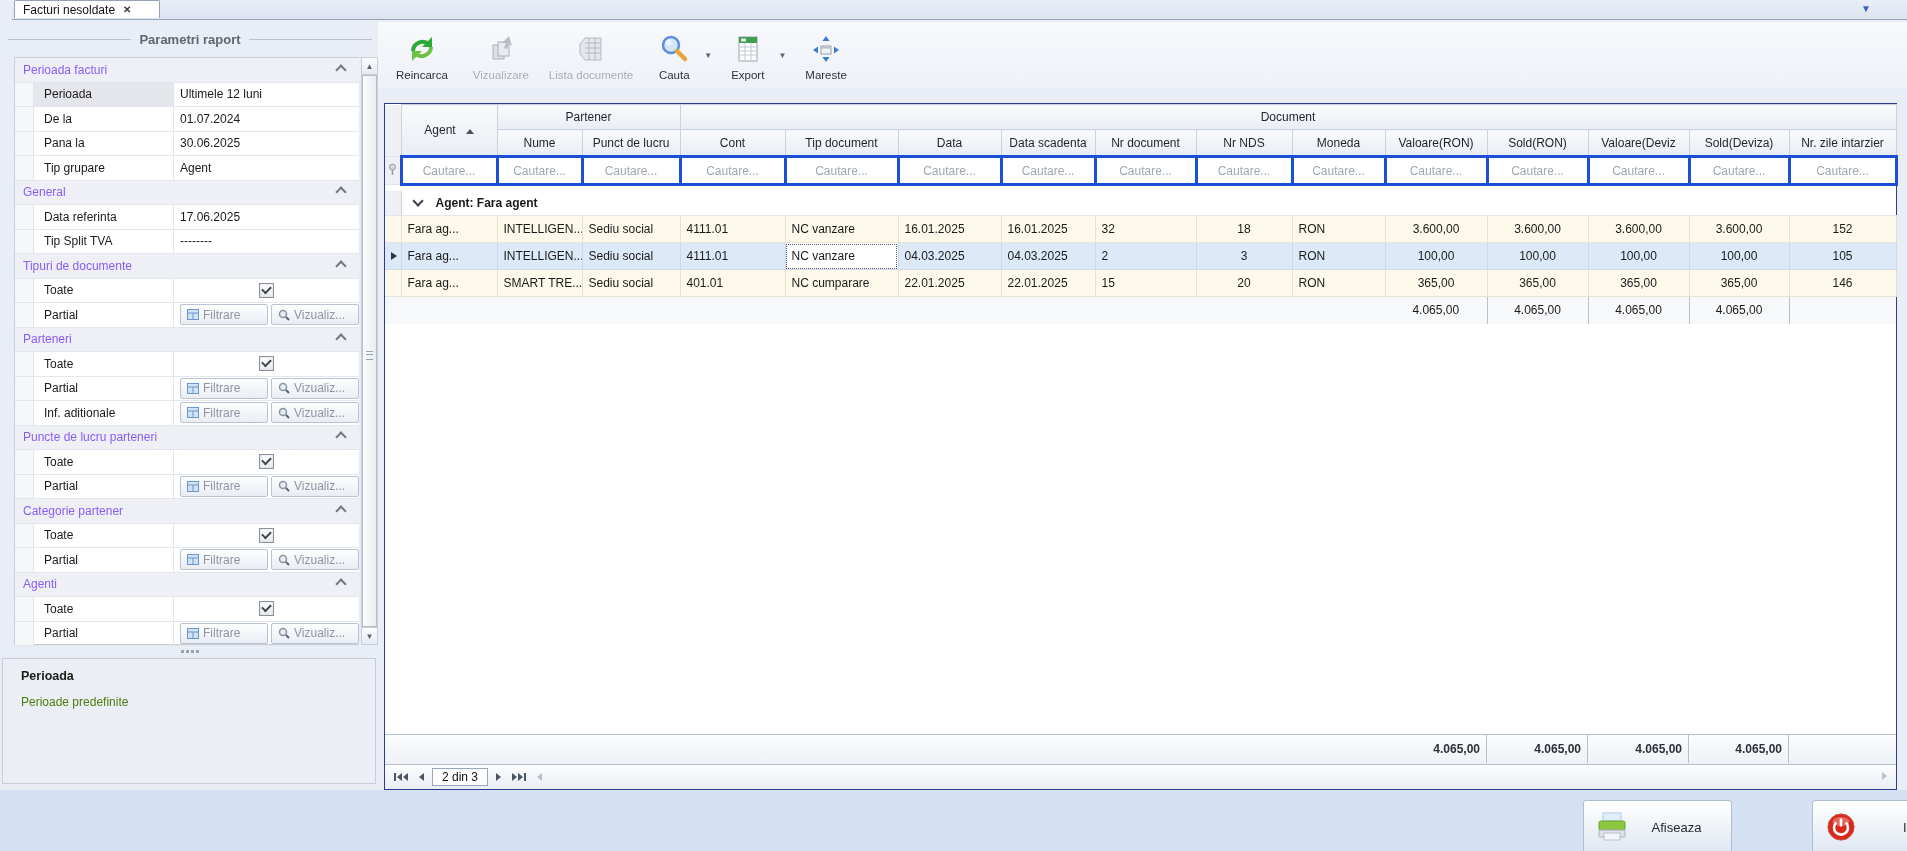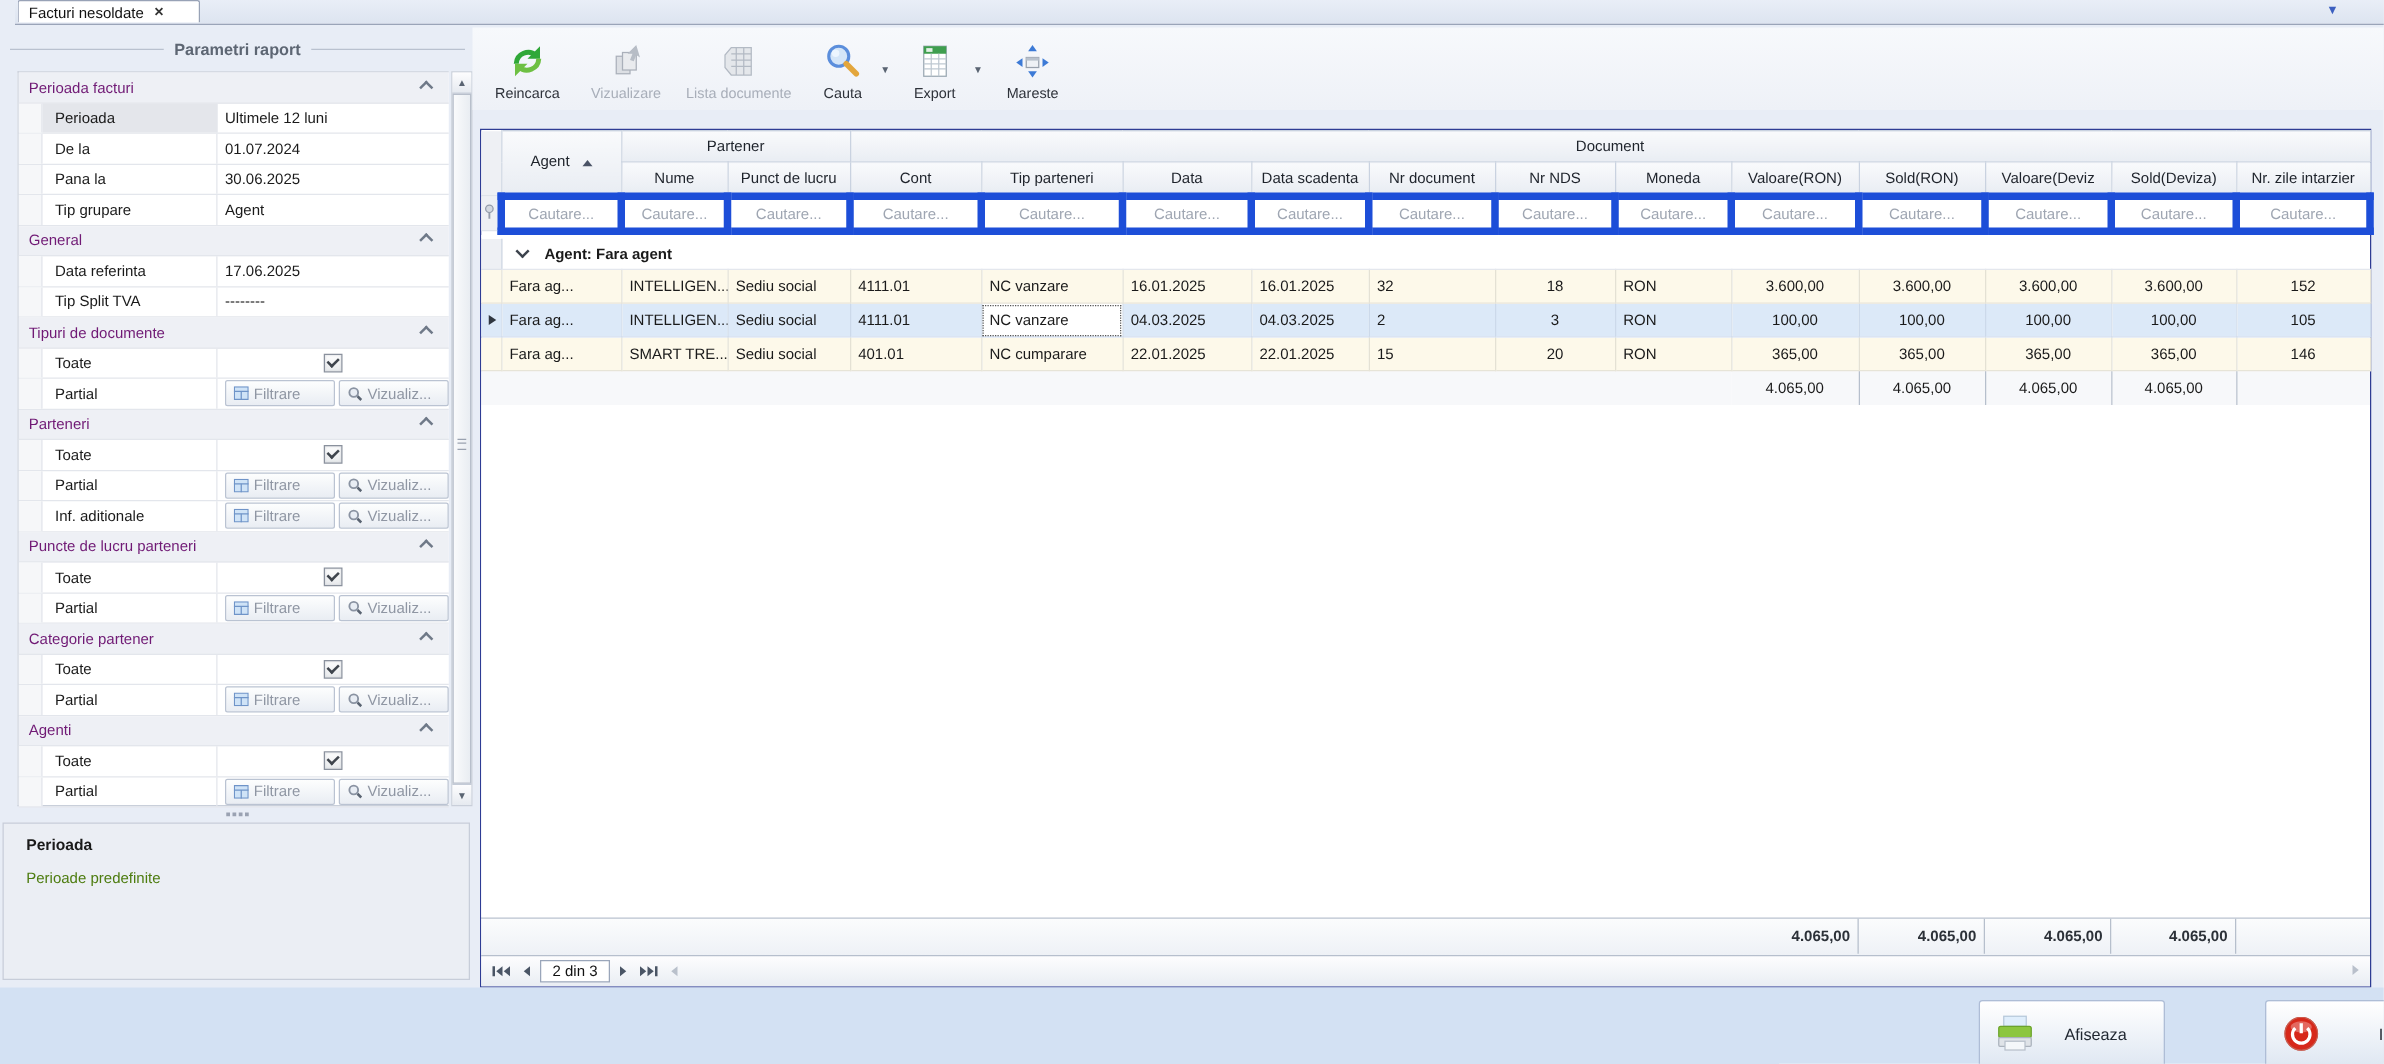--- a/index.html
+++ b/index.html
@@ -21,21 +21,21 @@
   
   .leftpanel{position:absolute;left:2px;top:22px;width:376px;height:768px;}
   .panel-title{display:flex;align-items:center;gap:8px;height:26px;padding:4px 6px 0 6px;}
   .panel-title .line{flex:1;height:1px;background:#b9c1cf;}
   .panel-title .txt{font-weight:bold;font-size:13px;color:#5d6673;}
   .params{position:absolute;left:12px;top:35px;width:345px;height:588px;
           border:1px solid #c9cfda;border-right:none;box-sizing:border-box;background:#fff;}
   .prow{display:flex;align-items:center;height:24.5px;box-sizing:border-box;
         border-bottom:1px solid #e3e6ec;}
   .psec{background:#eef0f5;padding-left:8px;}
-  .psec .psec-label{flex:1;color:#701a75;}
+  .psec .psec-label{flex:1;color:#8b5cf6;}
   .psec .chev{margin-right:14px;}
   .pgutter{width:18px;align-self:stretch;border-right:1px solid #e3e6ec;background:#f6f7f9;}
   .plabel{width:140px;padding-left:10px;box-sizing:border-box;align-self:stretch;
           display:flex;align-items:center;border-right:1px solid #e3e6ec;}
   .plabel.sel{background:#e4e6eb;}
   .pvalue{flex:1;padding-left:6px;display:flex;align-items:center;align-self:stretch;gap:3px;}
   .pvalue.center{justify-content:center;padding-left:0;}
   .chev{width:6px;height:6px;border-top:2px solid #6f7988;border-right:2px solid #6f7988;display:inline-block;}
   .chev.up{transform:rotate(-45deg);}
   .cb{width:13px;height:13px;background:linear-gradient(#fdfdfd,#e8eaec);
@@ -82,21 +82,21 @@
   
   .grid{position:absolute;left:384px;top:103px;width:1513px;height:687px;
         border:1px solid #2e3c94;box-sizing:border-box;background:#fff;
         display:flex;flex-direction:column;}
   table.dg{border-collapse:collapse;table-layout:fixed;width:1511px;}
   .dg th,.dg td{overflow:hidden;white-space:nowrap;box-sizing:border-box;}
   .dg th{background:linear-gradient(#f9fafc,#e9edf3);border:1px solid #c9d2e0;
          font-weight:normal;font-size:12px;color:#1e232b;height:25px;text-align:center;padding:0 3px;}
   .dg th.colh{height:27px;}
   .dg td.ind{background:#eef0f4;border-right:1px solid #c9d2e0;border-bottom:1px solid #dfe3ea;}
-  .dg td.f{background:#fff;border:6px solid #1d4ed8;color:#9fa6b2;text-align:center;height:28px;}
+  .dg td.f{background:#fff;border:3px solid #1d4ed8;color:#9fa6b2;text-align:center;height:28px;}
   .dg tr.spacer td{height:6px;border:none;background:#fff;}
   .dg tr.grp td.gl{height:25px;border-bottom:1px solid #e4e7ed;font-weight:bold;padding-left:12px;background:#fff;}
   .dg tr.r td{height:27px;border-right:1px solid #e4e1d4;border-bottom:1px solid #e7e4d7;padding:0 6px;background:#fdf9ea;}
   .dg tr.r.sel td{background:#dce9f8;border-right-color:#ccd9ea;border-bottom-color:#cfdcee;}
   .dg tr.r td.focus{background:#fff;outline:1px dotted #555;outline-offset:-2px;}
   .dg tr.gfoot td{height:27px;background:#f7f8fa;border-top:1px solid #aab2c0;padding:0 6px;}
   .dg tr.gfoot td.tick{border-right:1px solid #b6bfcc;}
   .tr-l{text-align:left;} .tr-r{text-align:center;}
   .sorta{display:inline-block;width:0;height:0;border-left:4px solid transparent;
          border-right:4px solid transparent;border-bottom:5px solid #4a5366;margin-left:10px;}
@@ -497,21 +497,21 @@
           <tr>
         <td class="ind" rowspan="2"></td>
         <th rowspan="2"><span>Agent</span><span class="sorta"></span></th>
         <th colspan="2">Partener</th>
         <th colspan="12">Document</th>
       </tr>
       <tr>
         <th class="colh">Nume</th>
         <th class="colh">Punct de lucru</th>
         <th class="colh">Cont</th>
-        <th class="colh">Tip parteneri</th>
+        <th class="colh">Tip document</th>
         <th class="colh">Data</th>
         <th class="colh">Data scadenta</th>
         <th class="colh">Nr document</th>
         <th class="colh">Nr NDS</th>
         <th class="colh">Moneda</th>
         <th class="colh">Valoare(RON)</th>
         <th class="colh">Sold(RON)</th>
         <th class="colh">Valoare(Deviz</th>
         <th class="colh">Sold(Deviza)</th>
         <th class="colh">Nr. zile intarzier</th>

